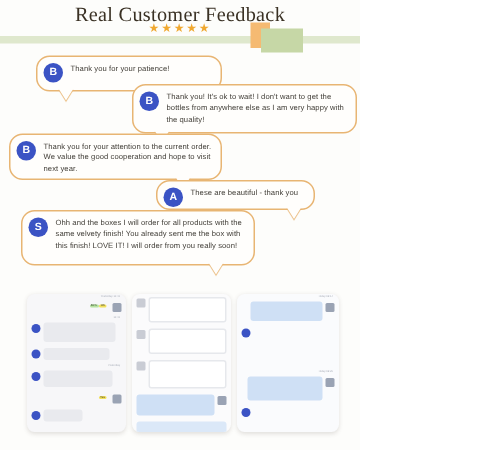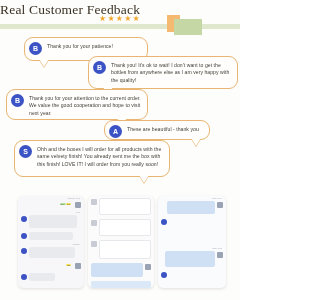--- a/index.html
+++ b/index.html
@@ -7,21 +7,21 @@
     width:240px;height:300px;overflow:hidden;
     background:#ffffff;
     font-family:"Liberation Sans", sans-serif;
     position:relative;
   }
   .page{position:absolute;inset:0;background:#fdfdfb;}
 
   
   .header{position:relative;height:30px;}
   .title{
-    position:absolute;left:0;right:0;top:2px;text-align:left;
+    position:absolute;left:0;right:0;top:2px;text-align:center;
     font-family:"Liberation Serif", serif;
     font-size:13.5px;letter-spacing:.2px;color:#3a3124;
   }
   .stars{
     position:absolute;left:0;right:0;top:15px;text-align:center;
     font-size:8px;color:#f0a830;letter-spacing:1.2px;line-height:8px;
   }
   .band{
     position:absolute;left:0;right:0;top:24px;height:5px;
     background:#dfe8cd;

